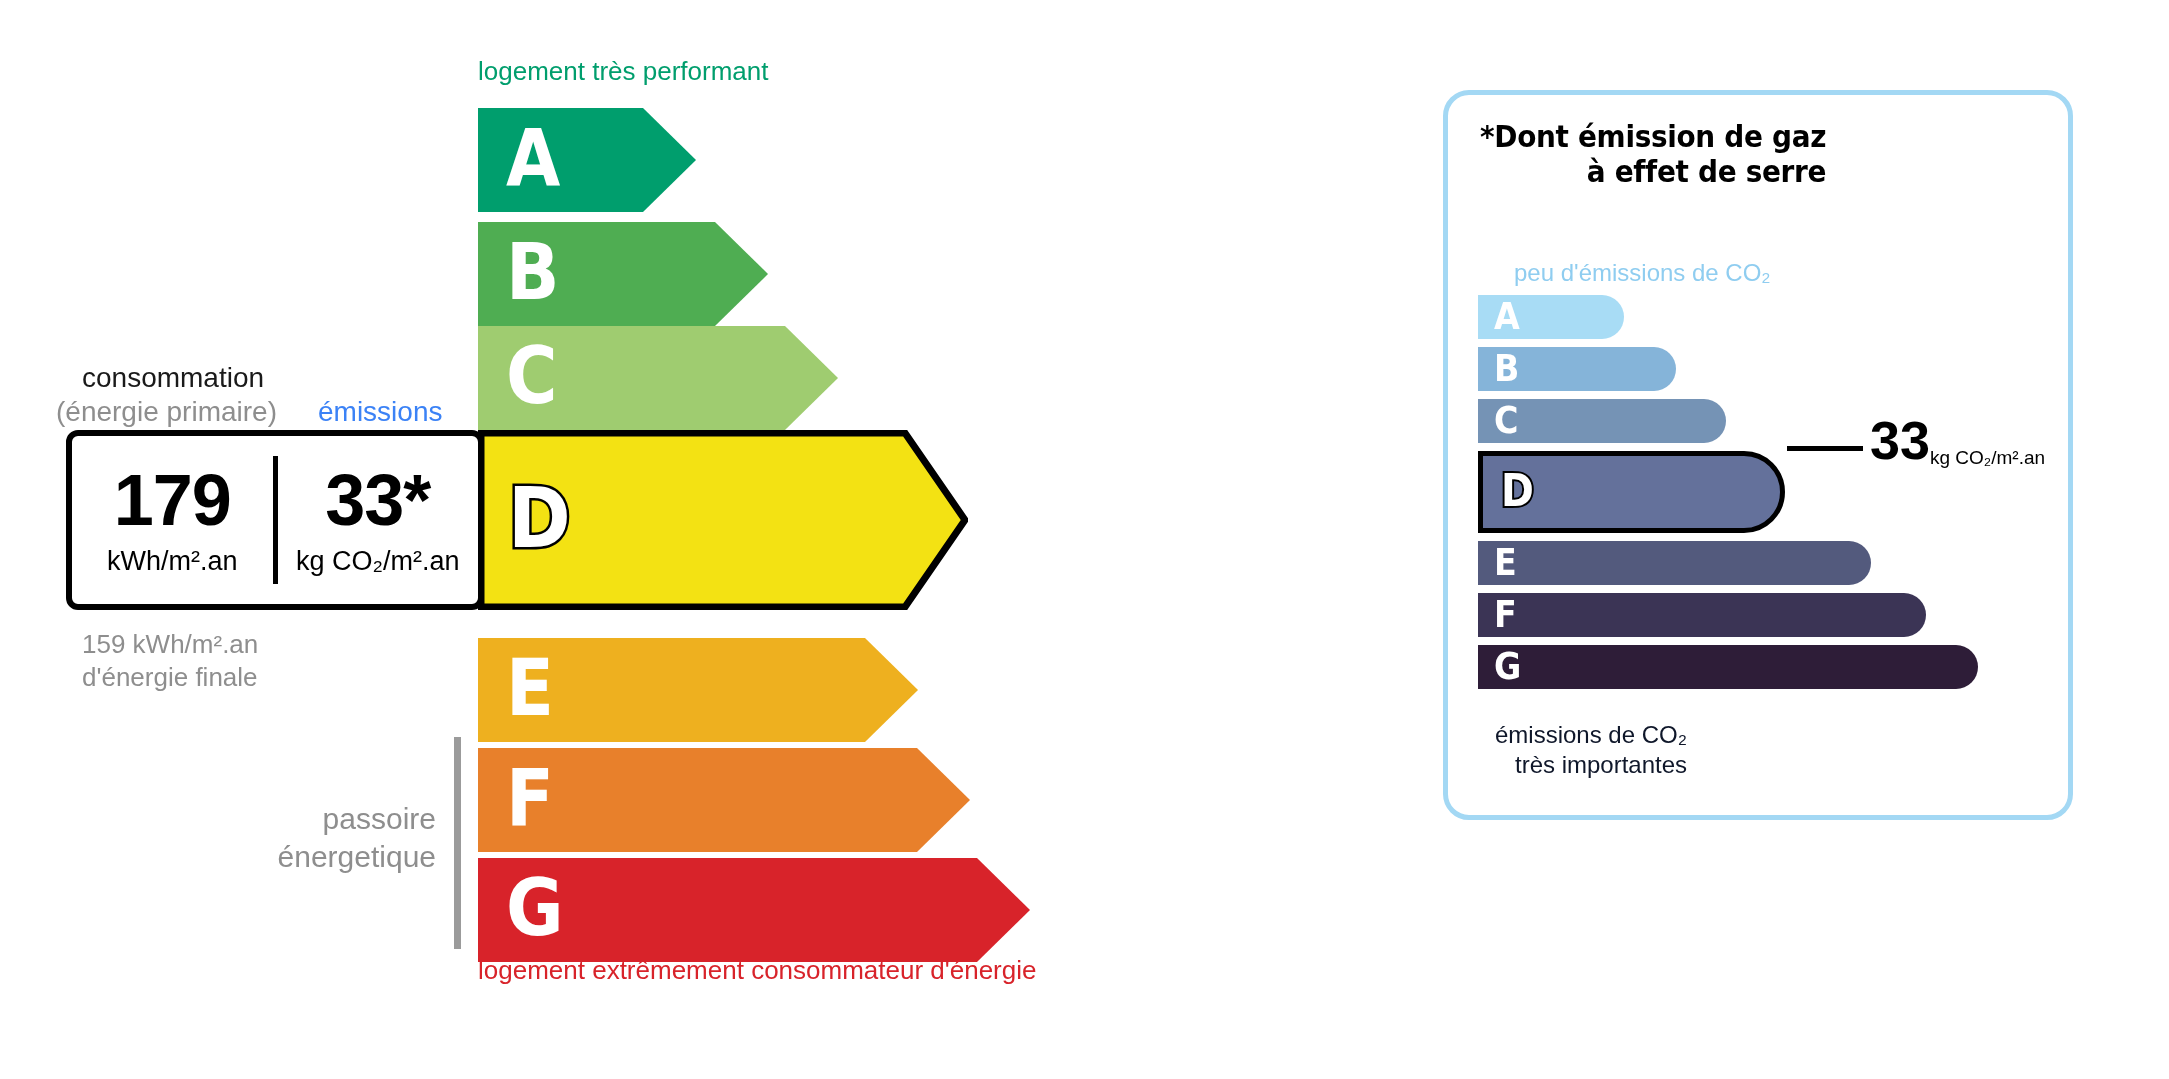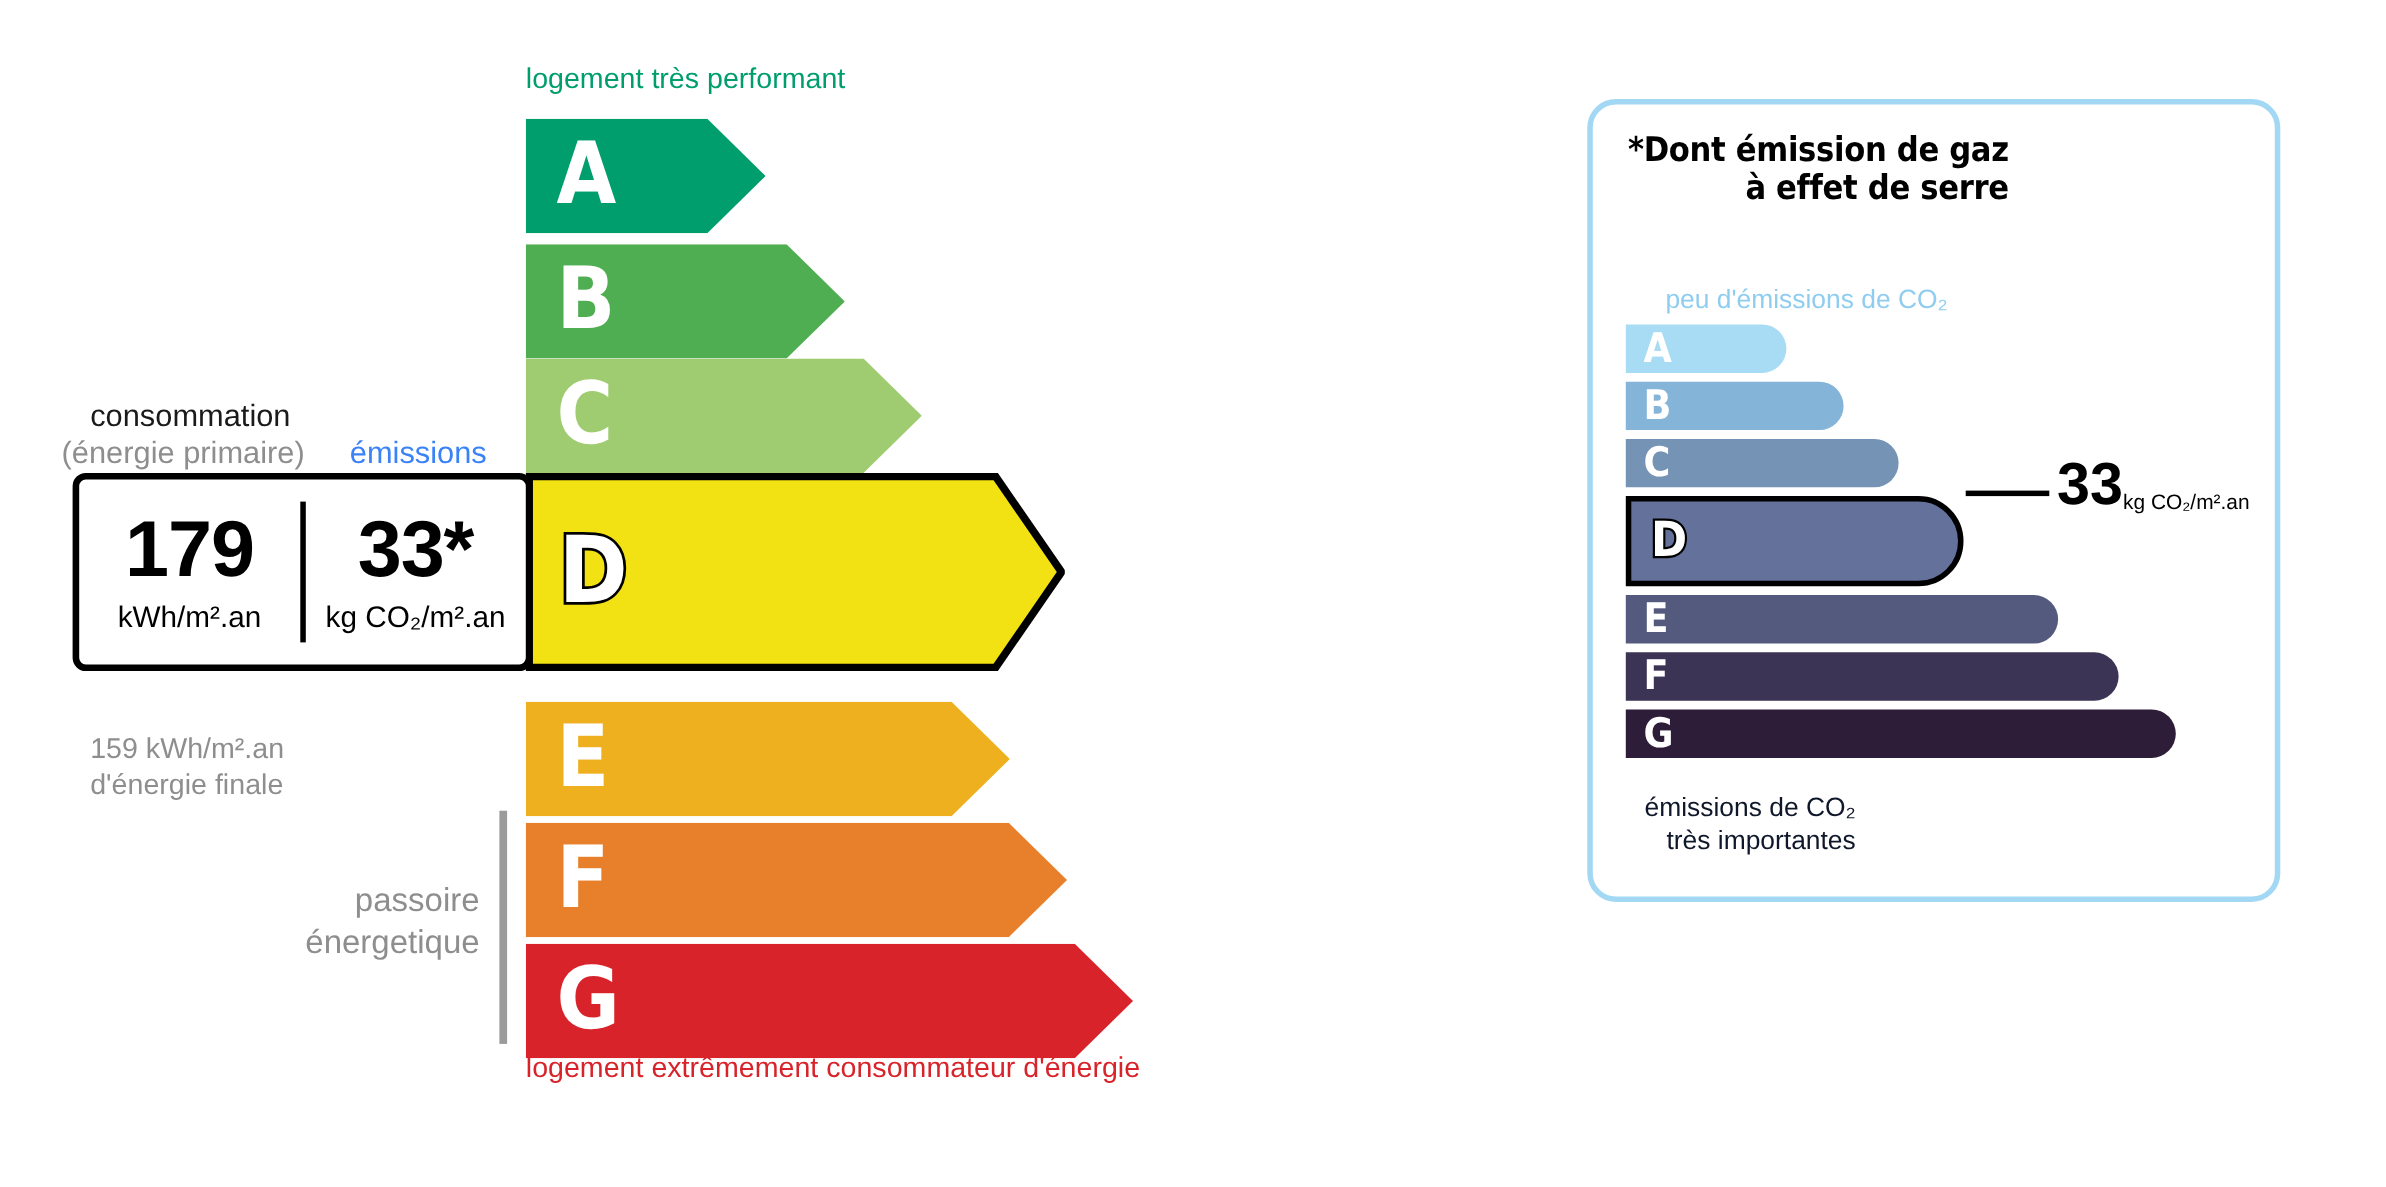--- a/index.html
+++ b/index.html
@@ -44,21 +44,21 @@
   }
   .value-cell{flex:1;text-align:center;position:relative;}
   .value-num{font-size:72px;font-weight:700;color:#000;line-height:1;letter-spacing:-1px;}
   .value-unit{font-size:27px;color:#000;margin-top:10px;}
   #value-divider{width:5px;height:128px;background:#000;}
 
   .hdr-consommation{position:absolute;left:66px;top:362px;font-size:28px;color:#1a1a1a;}
   .hdr-primaire{position:absolute;left:40px;top:396px;font-size:28px;color:#8e8e8e;}
   .hdr-emissions{position:absolute;left:302px;top:396px;font-size:28px;color:#3b82f6;}
 
-  .finale{position:absolute;left:66px;top:628px;font-size:26px;color:#8e8e8e;line-height:1.28;margin-top:36px;}
+  .finale{position:absolute;left:66px;top:628px;font-size:26px;color:#8e8e8e;line-height:1.28;}
 
   #passoire-bar{position:absolute;left:438px;top:737px;width:7px;height:212px;background:#9b9b9b;}
   .passoire-text{position:absolute;left:160px;top:800px;width:260px;text-align:right;
                  font-size:30px;color:#8e8e8e;line-height:1.28;}
 
   
   #co2-panel{
     position:absolute;left:1443px;top:90px;width:630px;height:730px;
     border:5px solid #a3d8f4;border-radius:26px;background:#ffffff;box-sizing:border-box;text-align:right;
   }

